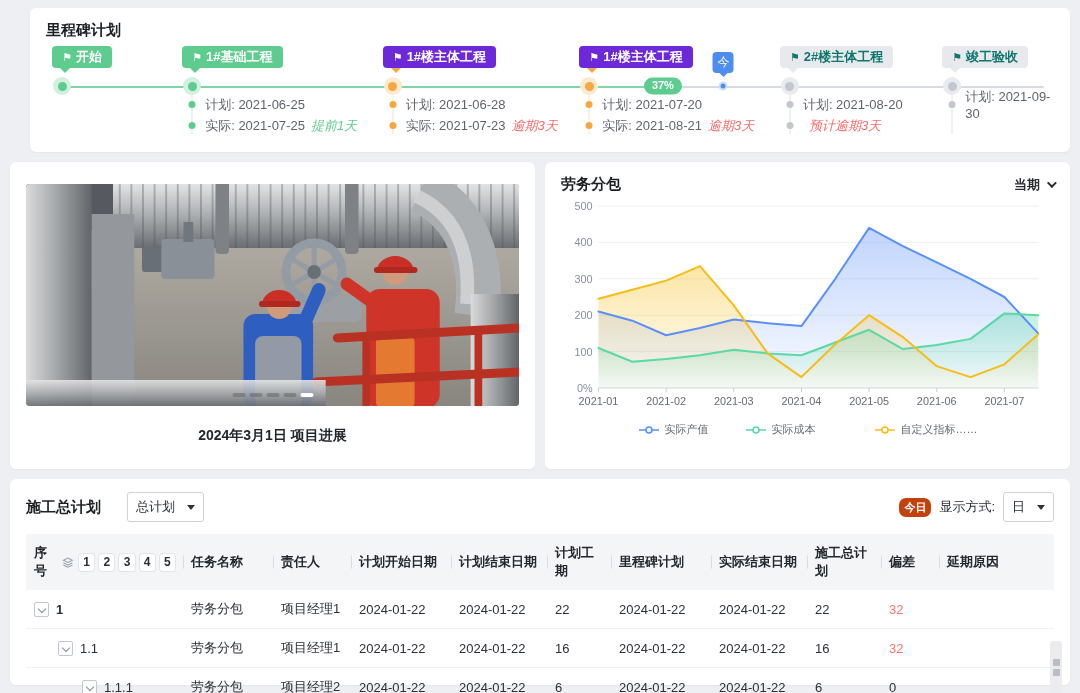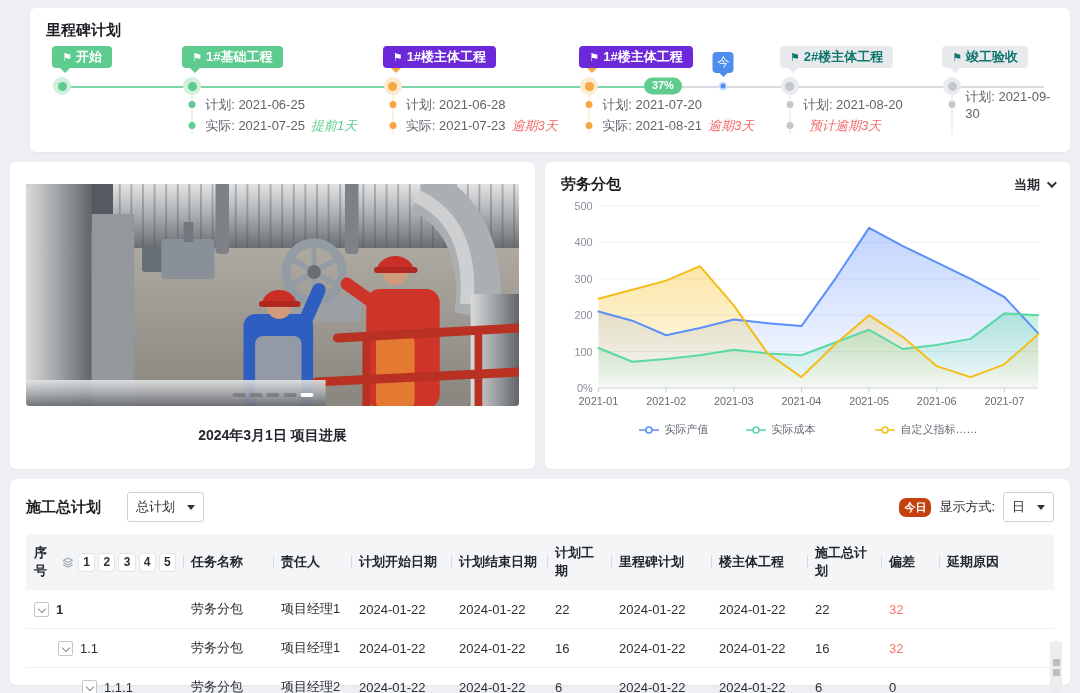--- a/index.html
+++ b/index.html
@@ -369,21 +369,21 @@
                 <span class="lvl">4</span>
                 <span class="lvl">5</span>
               </div>
             </th>
             <th>任务名称</th>
             <th>责任人</th>
             <th>计划开始日期</th>
             <th>计划结束日期</th>
             <th>计划工期</th>
             <th>里程碑计划</th>
-            <th>楼主体工程</th>
+            <th>实际结束日期</th>
             <th>施工总计划</th>
             <th>偏差</th>
             <th>延期原因</th>
           </tr>
         </thead>
       <tbody id="tbody">
           <tr>
             <td>
               <div class="tree" style="padding-left:0px">
                 <span class="collapse"></span>

